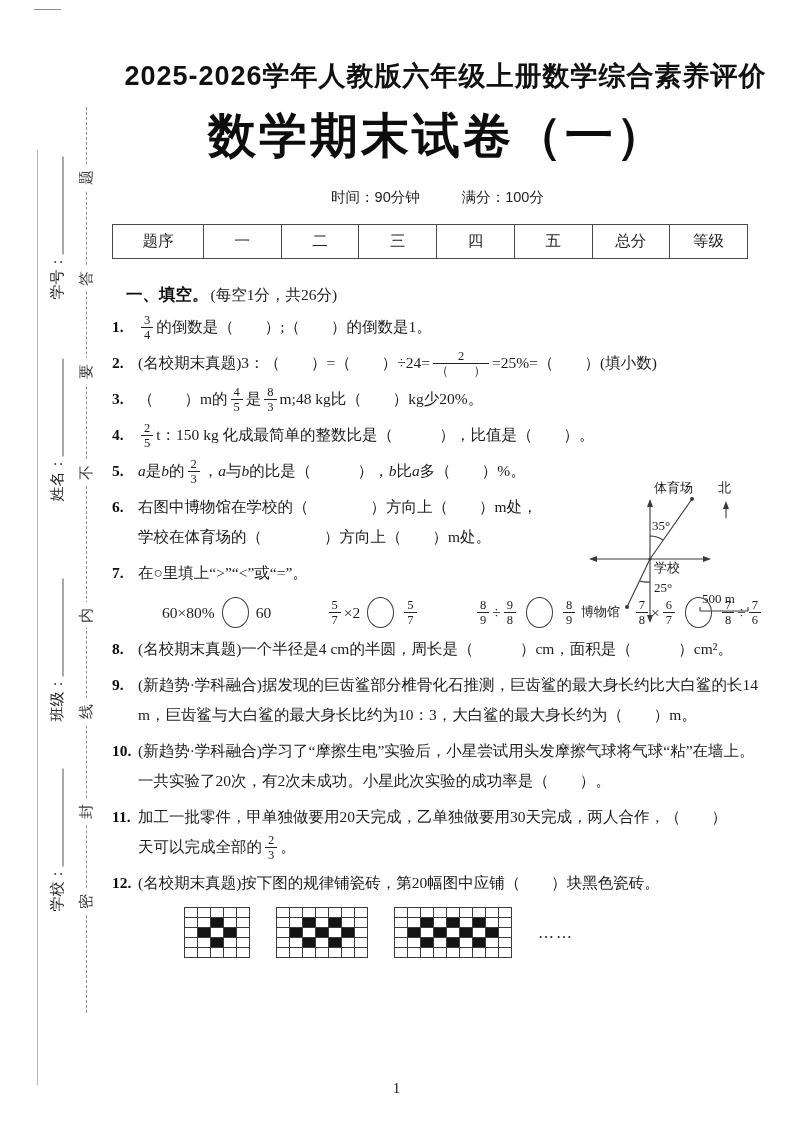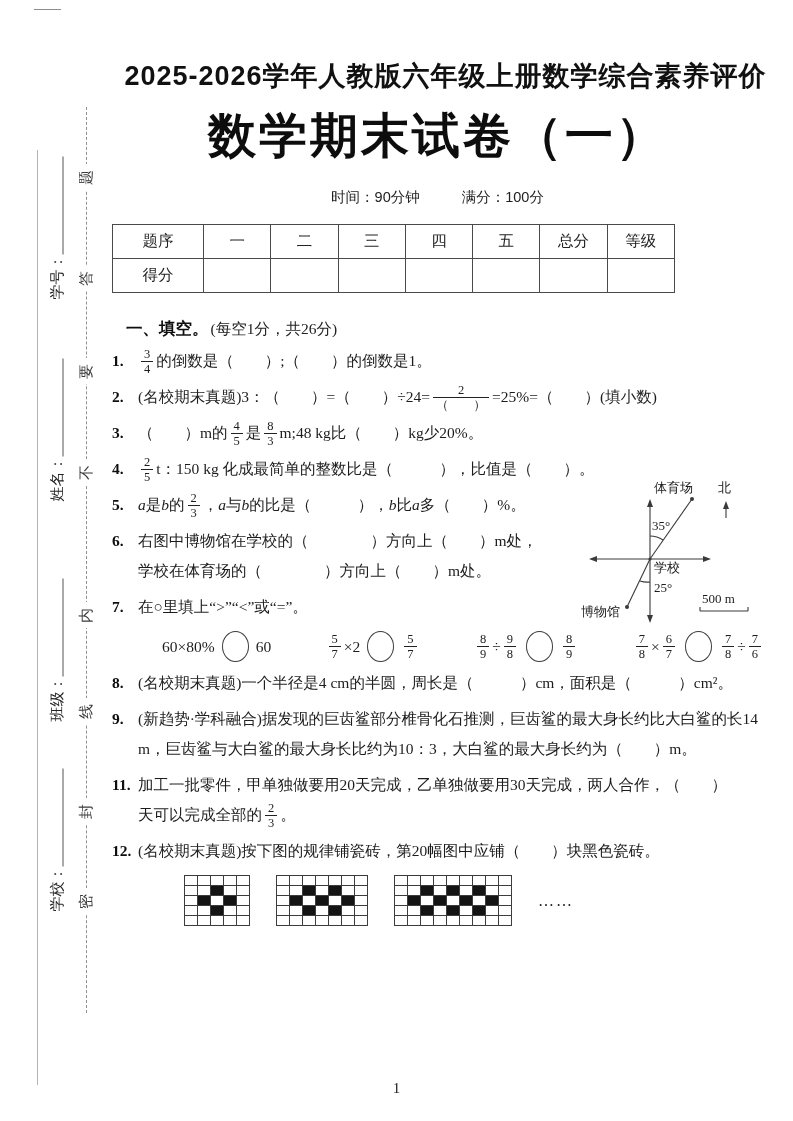--- a/index.html
+++ b/index.html
@@ -22,21 +22,21 @@
       font-family:"Liberation Sans",sans-serif;font-weight:bold;font-size:27px;letter-spacing:1px;color:#111;}
   .h2{position:absolute;top:104px;left:100px;right:18px;text-align:center;
       font-family:"Liberation Sans",sans-serif;font-weight:bold;font-size:48px;letter-spacing:3px;color:#0d0d0d;}
   .info{position:absolute;top:188px;left:100px;right:18px;text-align:center;
         font-family:"Liberation Sans",sans-serif;font-size:14.5px;color:#222;}
   .info .gap{display:inline-block;width:42px;}
 
   
   .main{position:absolute;left:112px;top:224px;width:656px;}
 
-  table.score{border-collapse:collapse;width:563px;table-layout:fixed;}
+  table.score{border-collapse:collapse;width:636px;table-layout:fixed;}
   table.score td{border:1.4px solid #4a4a4a;height:33px;text-align:center;
                  font-size:15.5px;color:#222;padding:0;}
   table.score td.c0{width:90px;}
 
   .sec-title{margin:25px 0 2px 14px;font-size:15.5px;}
   .sec-title .bold{font-family:"Liberation Sans",sans-serif;font-weight:bold;font-size:16.5px;color:#0e0e0e;}
   .sec-title .note{margin-left:2px;color:#222;}
 
   .q{position:relative;margin-top:6px;padding-left:26px;font-size:15.5px;line-height:30px;color:#1c1c1c;}
   .q .num{display:inline-block;margin-left:-26px;min-width:26px;font-weight:bold;color:#0e0e0e;}
@@ -130,30 +130,20 @@
       <tbody>
           <tr>
         <td class="c0">题序</td>
         <td>一</td>
         <td>二</td>
         <td>三</td>
         <td>四</td>
         <td>五</td>
         <td>总分</td>
         <td>等级</td>
-      </tr>
-      <tr>
-        <td class="c0">得分</td>
-        <td></td>
-        <td></td>
-        <td></td>
-        <td></td>
-        <td></td>
-        <td></td>
-        <td></td>
       </tr>
     </tbody>
       </table>
 
     <div class="sec-title">
       <span class="bold">一、填空。</span><span class="note">(每空1分，共26分)</span>
     </div>
 
     <div class="q"><span class="num">1.</span><span><span class="frac"><span class="fn">3</span><span class="fd">4</span></span>的倒数是（　　）;（　　）的倒数是1。</span></div>
     <div class="q"><span class="num">2.</span><span><span class="kai">(名校期末真题)</span>3：（　　）=（　　）÷24=<span class="frac"><span class="fn">2</span><span class="fd">（　　）</span></span>=25%=（　　）(填小数)</span></div>
@@ -192,20 +182,21 @@
             <span class="fn">7</span>
             <span class="fd">8</span>
           </span>÷<span class="frac">
             <span class="fn">7</span>
             <span class="fd">6</span>
           </span></span>
     </div>
 
     <div class="q"><span class="num">8.</span><span><span class="kai">(名校期末真题)</span>一个半径是4 cm的半圆，周长是（　　　）cm，面积是（　　　）cm²。</span></div>
     <div class="q"><span class="num">9.</span><span><span class="kai">(新趋势·学科融合)</span>据发现的巨齿鲨部分椎骨化石推测，巨齿鲨的最大身长约比大白鲨的长14 m，巨齿鲨与大白鲨的最大身长比约为10：3，大白鲨的最大身长约为（　　）m。</span></div>
+    <div class="q"><span class="num">10.</span><span><span class="kai">(新趋势·学科融合)</span>学习了“摩擦生电”实验后，小星尝试用头发摩擦气球将气球“粘”在墙上。一共实验了20次，有2次未成功。小星此次实验的成功率是（　　）。</span></div>
     <div class="q"><span class="num">11.</span><span>加工一批零件，甲单独做要用20天完成，乙单独做要用30天完成，两人合作，（　　）<br>天可以完成全部的<span class="frac"><span class="fn">2</span><span class="fd">3</span></span>。</span></div>
     <div class="q"><span class="num">12.</span><span><span class="kai">(名校期末真题)</span>按下图的规律铺瓷砖，第20幅图中应铺（　　）块黑色瓷砖。</span></div>
 
     <div class="tiles">
       <div class="tgrid" style="grid-template-columns: repeat(5, 13px); grid-template-rows: repeat(5, 10px);">
           <div class="cell"></div>
           <div class="cell"></div>
           <div class="cell"></div>
           <div class="cell"></div>
           <div class="cell"></div>

